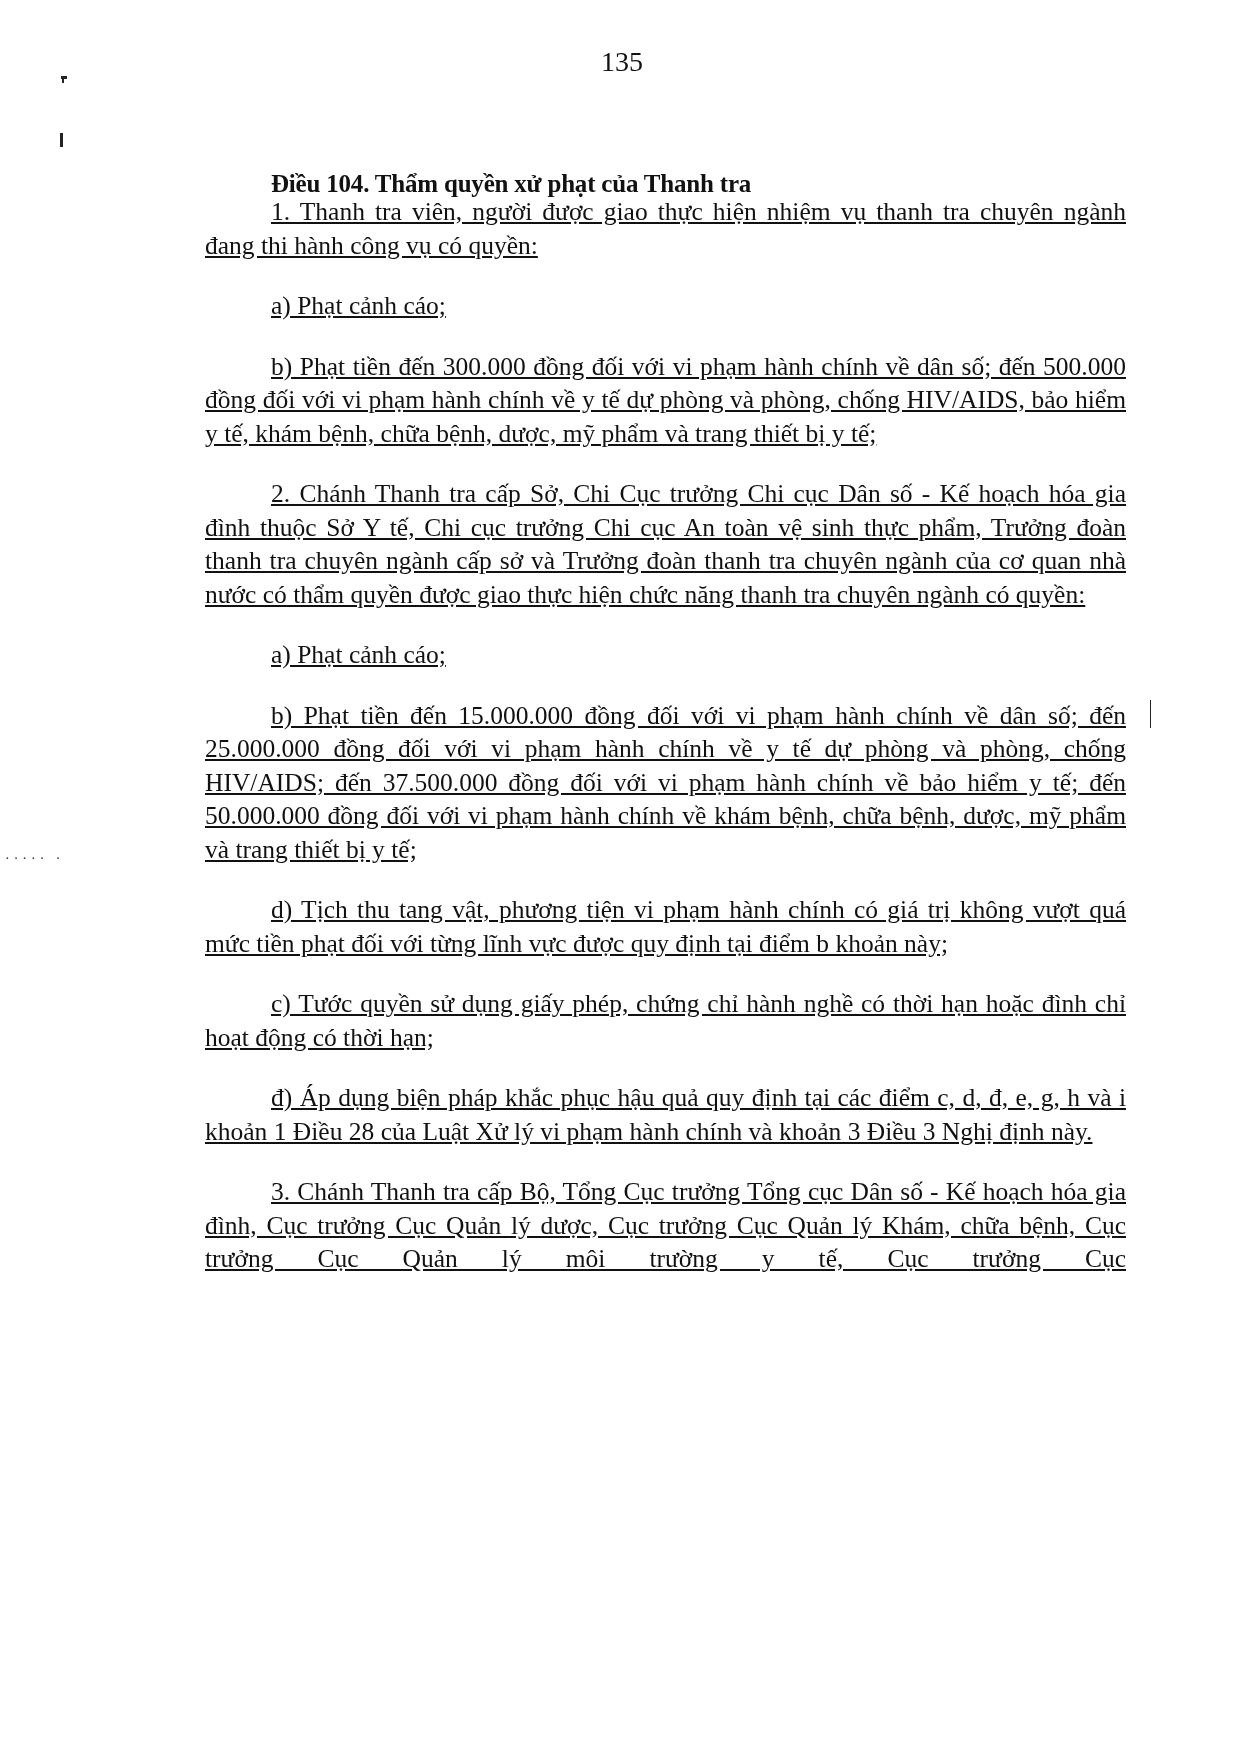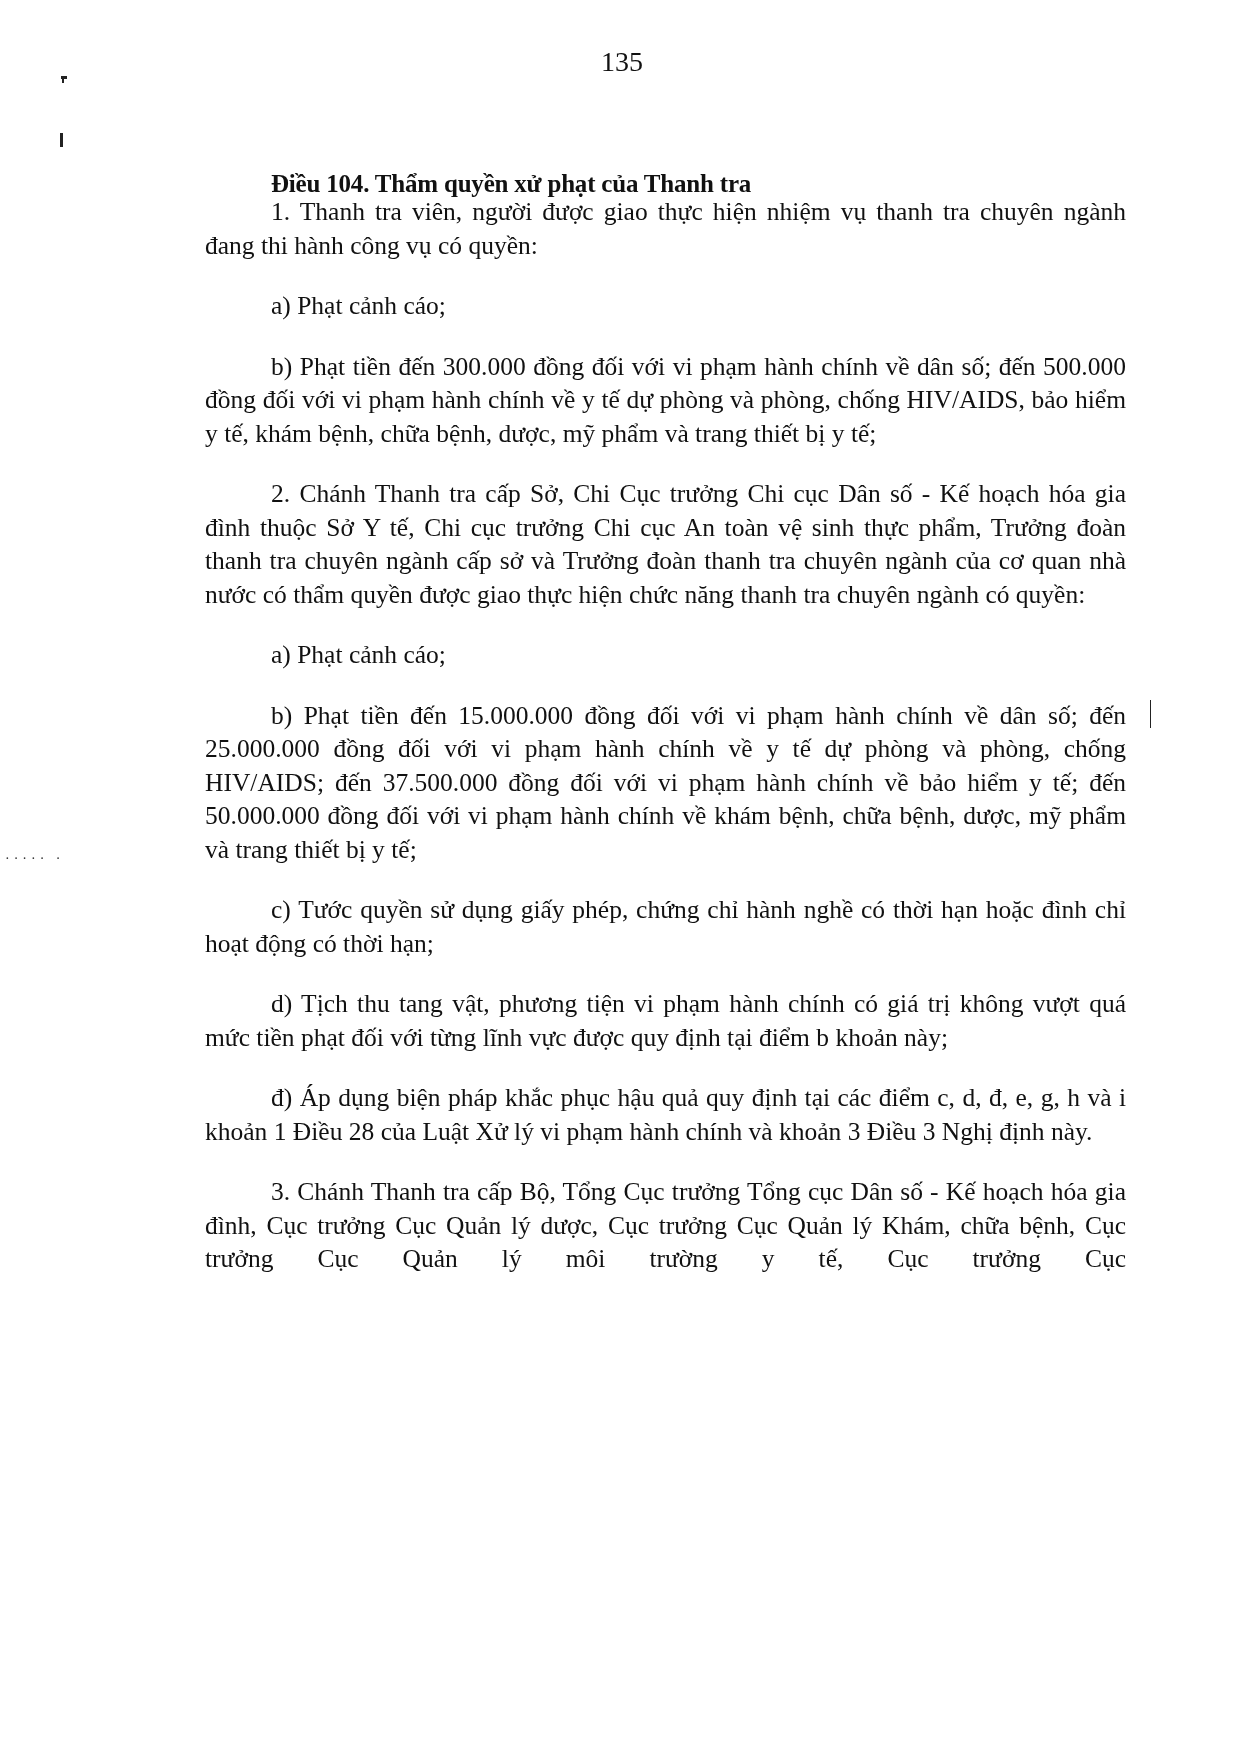--- a/index.html
+++ b/index.html
@@ -14,21 +14,21 @@
     }
     .article-title {
       position: absolute; top: 142px; left: 271px;
       font-size: 25px; font-weight: bold; letter-spacing: -0.2px; margin-top: 28px;
     }
     .content {
       position: absolute; top: 195px; left: 205px; width: 921px;
       font-size: 25.5px; line-height: 33.5px;
     }
     .para {
-      text-align: justify; text-indent: 66px; margin: 0 0 27px 0;
+      text-align: justify; text-indent: 66px; margin: 0 0 27px 0; text-decoration: underline;
     }
     .mark { position: absolute; background: #222; }
     .dotline {
       position: absolute; top: 851px; left: 5px;
       font-size: 14px; letter-spacing: 4px; color: #333;
     }
   </style>
 </head>
 <body>
 
@@ -42,17 +42,17 @@
 
 <div class="article-title">Điều 104. Thẩm quyền xử phạt của Thanh tra</div>
 
 <div class="content">
   <p class="para">1. Thanh tra viên, người được giao thực hiện nhiệm vụ thanh tra chuyên ngành đang thi hành công vụ có quyền:</p>
   <p class="para">a) Phạt cảnh cáo;</p>
   <p class="para">b) Phạt tiền đến 300.000 đồng đối với vi phạm hành chính về dân số; đến 500.000 đồng đối với vi phạm hành chính về y tế dự phòng và phòng, chống HIV/AIDS, bảo hiểm y tế, khám bệnh, chữa bệnh, dược, mỹ phẩm và trang thiết bị y tế;</p>
   <p class="para">2. Chánh Thanh tra cấp Sở, Chi Cục trưởng Chi cục Dân số - Kế hoạch hóa gia đình thuộc Sở Y tế, Chi cục trưởng Chi cục An toàn vệ sinh thực phẩm, Trưởng đoàn thanh tra chuyên ngành cấp sở và Trưởng đoàn thanh tra chuyên ngành của cơ quan nhà nước có thẩm quyền được giao thực hiện chức năng thanh tra chuyên ngành có quyền:</p>
   <p class="para">a) Phạt cảnh cáo;</p>
   <p class="para">b) Phạt tiền đến 15.000.000 đồng đối với vi phạm hành chính về dân số; đến 25.000.000 đồng đối với vi phạm hành chính về y tế dự phòng và phòng, chống HIV/AIDS; đến 37.500.000 đồng đối với vi phạm hành chính về bảo hiểm y tế; đến 50.000.000 đồng đối với vi phạm hành chính về khám bệnh, chữa bệnh, dược, mỹ phẩm và trang thiết bị y tế;</p>
+  <p class="para">d) Tịch thu tang vật, phương tiện vi phạm hành chính có giá trị không vượt quá mức tiền phạt đối với từng lĩnh vực được quy định tại điểm b khoản này;</p>
   <p class="para">c) Tước quyền sử dụng giấy phép, chứng chỉ hành nghề có thời hạn hoặc đình chỉ hoạt động có thời hạn;</p>
-  <p class="para">d) Tịch thu tang vật, phương tiện vi phạm hành chính có giá trị không vượt quá mức tiền phạt đối với từng lĩnh vực được quy định tại điểm b khoản này;</p>
   <p class="para">đ) Áp dụng biện pháp khắc phục hậu quả quy định tại các điểm c, d, đ, e, g, h và i khoản 1 Điều 28 của Luật Xử lý vi phạm hành chính và khoản 3 Điều 3 Nghị định này.</p>
   <p class="para" style="text-align-last: justify;">3. Chánh Thanh tra cấp Bộ, Tổng Cục trưởng Tổng cục Dân số - Kế hoạch hóa gia đình, Cục trưởng Cục Quản lý dược, Cục trưởng Cục Quản lý Khám, chữa bệnh, Cục trưởng Cục Quản lý môi trường y tế, Cục trưởng Cục</p>
 </div>
 
 </body></html>

